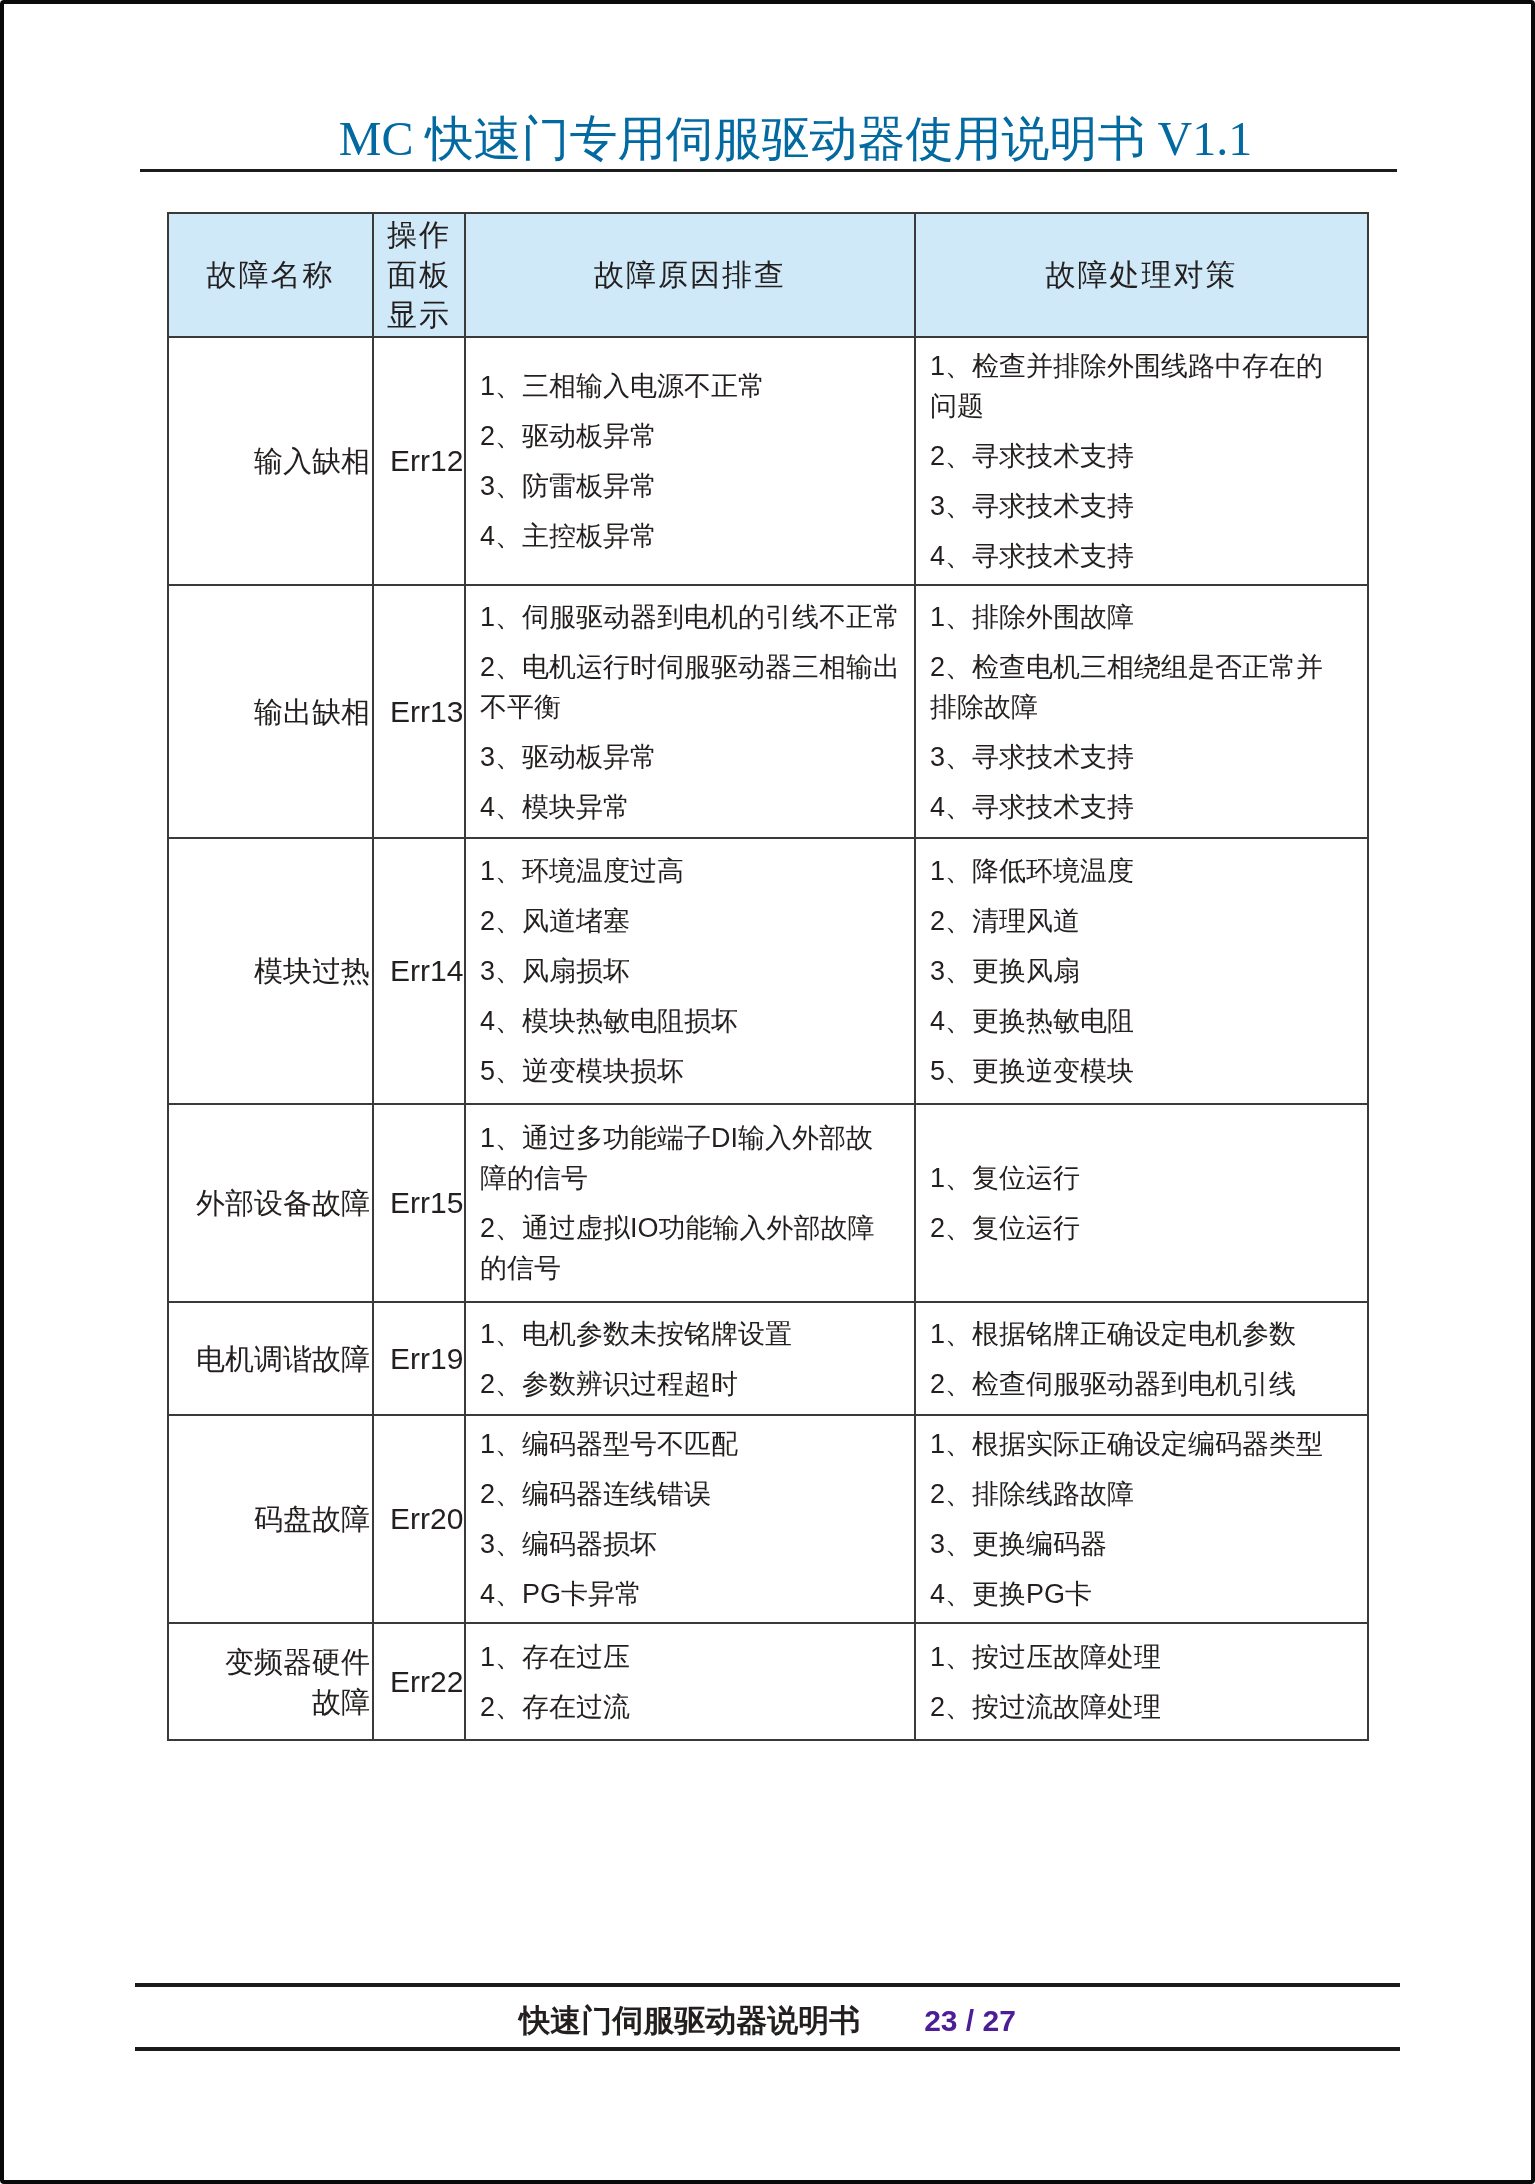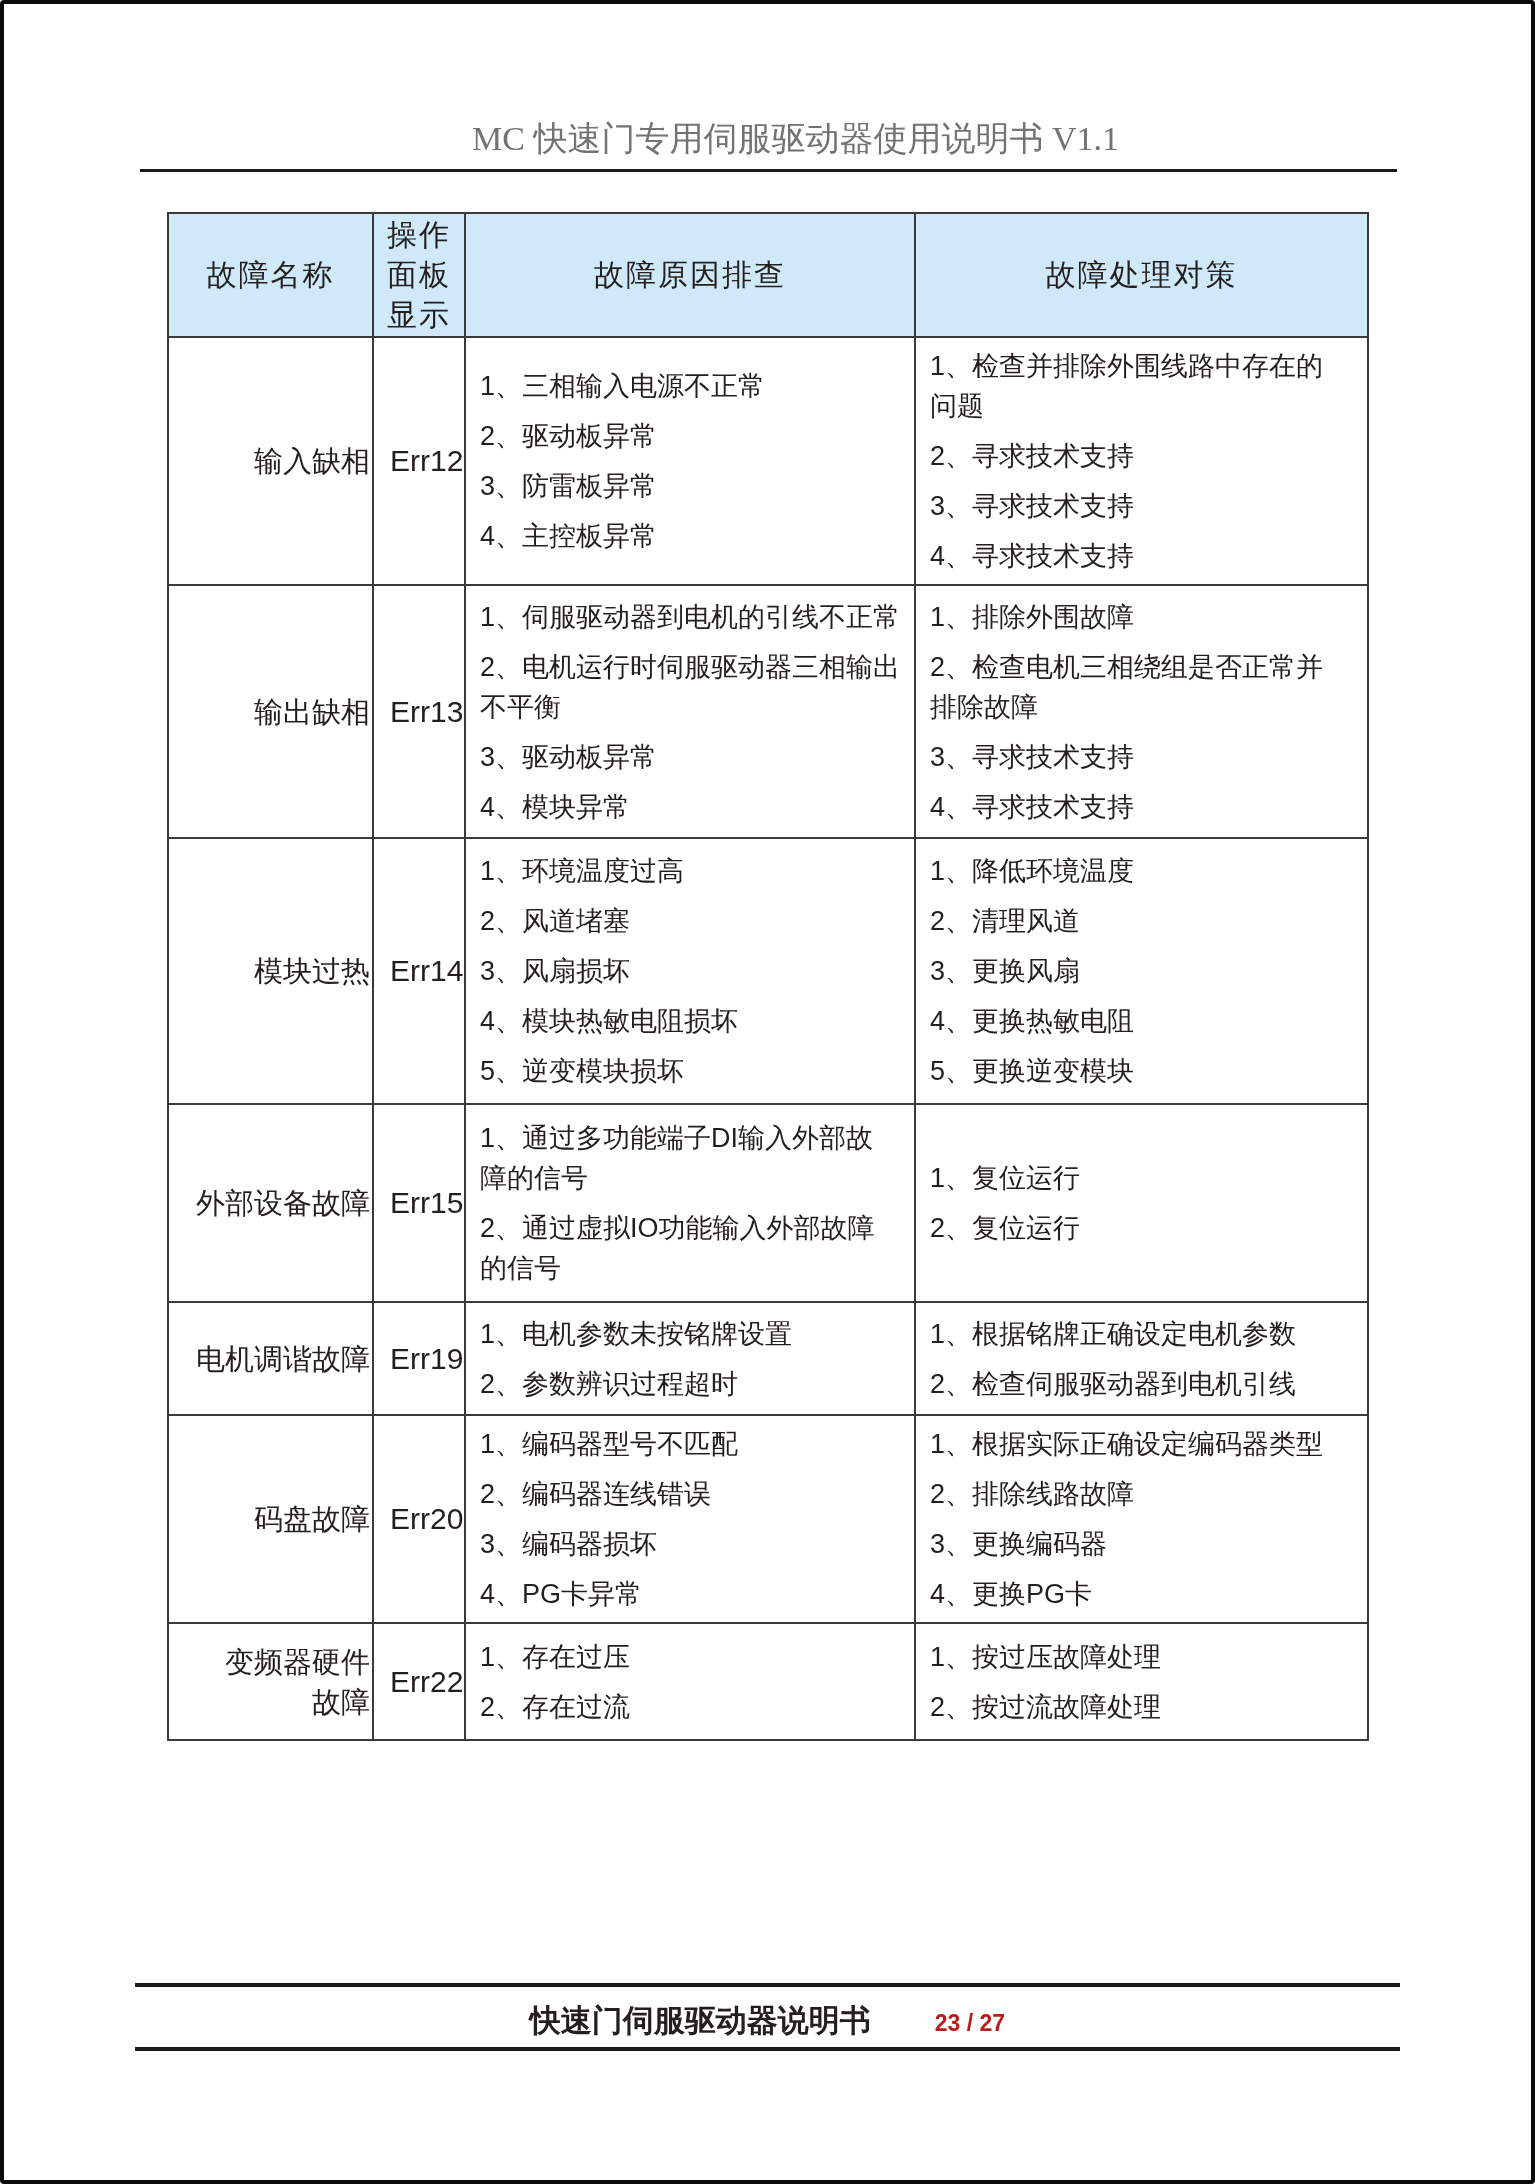--- a/index.html
+++ b/index.html
@@ -1,22 +1,22 @@
 <!DOCTYPE html>
 <html style="--header-bg: #cfe9f9;"><head>
 <meta charset="utf-8">
 <style>
   html,body{margin:0;padding:0;background:#ffffff;}
   body{width:1535px;height:2184px;position:relative;font-family:"Liberation Sans",sans-serif;color:#241f1f;}
   .page-frame{position:absolute;inset:0;border:4px solid #0a0a0a;border-radius:4px;pointer-events:none;}
 
   
   .doc-title{position:absolute;top:116px;left:0;width:100%;box-sizing:border-box;padding-left:56px;
-    text-align:center;font-family:"Liberation Serif",serif;font-size:34px;line-height:46px;
-    color:#737373;white-space:pre;}
+    text-align:center;font-family:"Liberation Serif",serif;font-size:48px;line-height:46px;
+    color:#0369a1;white-space:pre;}
   .title-rule{position:absolute;left:140px;top:169px;width:1257px;height:3px;background:#1c1c1c;}
 
   
   table.fault-table{position:absolute;left:167px;top:212px;width:1200px;border-collapse:collapse;table-layout:fixed;}
   .fault-table td,.fault-table th{border:2px solid #3a3a3a;overflow:hidden;}
   .fault-table th{background:var(--header-bg,#cfe9f9);font-family:"Liberation Serif",serif;font-weight:normal;
     font-size:30px;line-height:40px;letter-spacing:2px;white-space:pre-line;color:#241f1f;}
   .h-hdr{height:118px}.h-r0{height:233px}.h-r1{height:253px}.h-r2{height:266px}.h-r3{height:198px}
   .h-r4{height:115px}.h-r5{height:113px}.h-r6{height:204px}.h-r7{height:123px}.h-r8{height:117px}
 
@@ -25,21 +25,21 @@
   .code-cell{font-family:Liberation Sans, sans-serif;font-size:30px;text-align:center;padding:16px;}
   .list-cell{padding:8px 2px 8px 14px;vertical-align:middle;}
   .list{display:flex;flex-direction:column;justify-content:center;gap:10px;}
   .li{font-size:27px;line-height:40px;white-space:pre;}
 
   
   .footer-rule-top{position:absolute;left:135px;top:1983px;width:1265px;height:4px;background:#1b1b1b;}
   .footer-rule-bottom{position:absolute;left:135px;top:2047px;width:1265px;height:4px;background:#1b1b1b;}
   .footer-line{position:absolute;left:0;top:1999px;width:100%;text-align:center;line-height:44px;}
   .footer-docname{font-family:"Liberation Serif",serif;font-weight:bold;font-size:31px;color:#241f1f;margin-top:44px;}
-  .footer-page{font-family:"Liberation Sans",sans-serif;font-weight:bold;font-size:23px;margin-left:64px;color:#b91c1c;}
+  .footer-page{font-family:"Liberation Sans",sans-serif;font-weight:bold;font-size:30px;margin-left:64px;color:#4c1d95;}
 </style>
 </head>
 <body>
 
 <div class="page-frame"></div>
 
 <div class="doc-title">MC 快速门专用伺服驱动器使用说明书 V1.1</div>
 <div class="title-rule"></div>
 
 <table class="fault-table">

